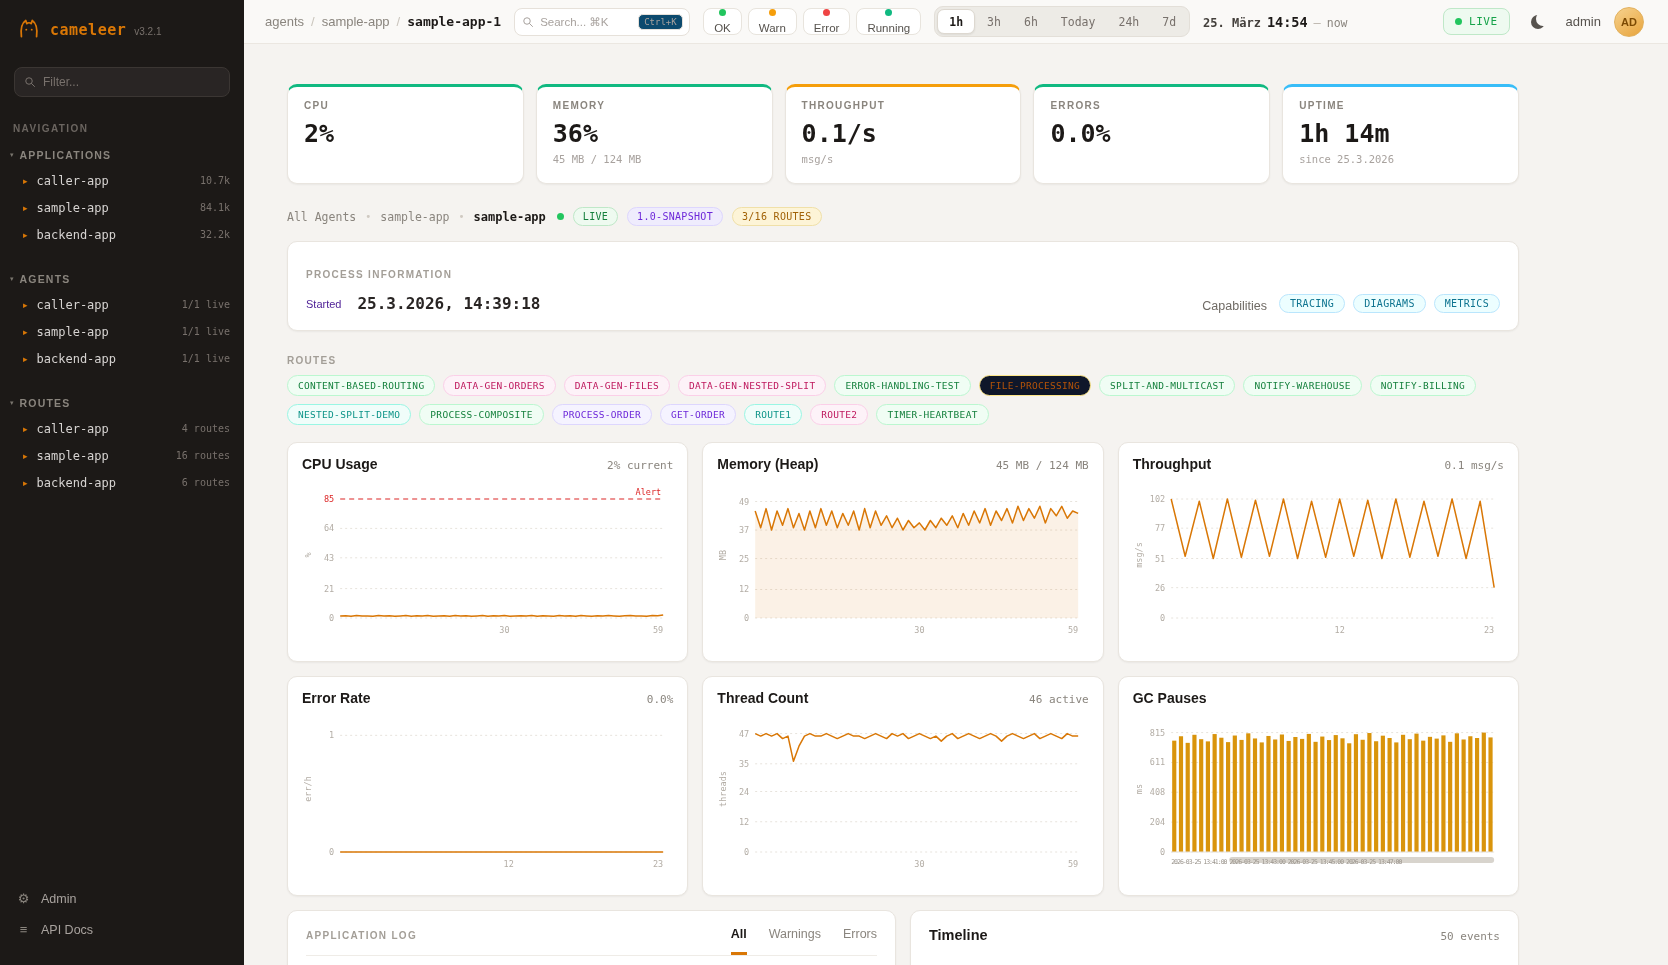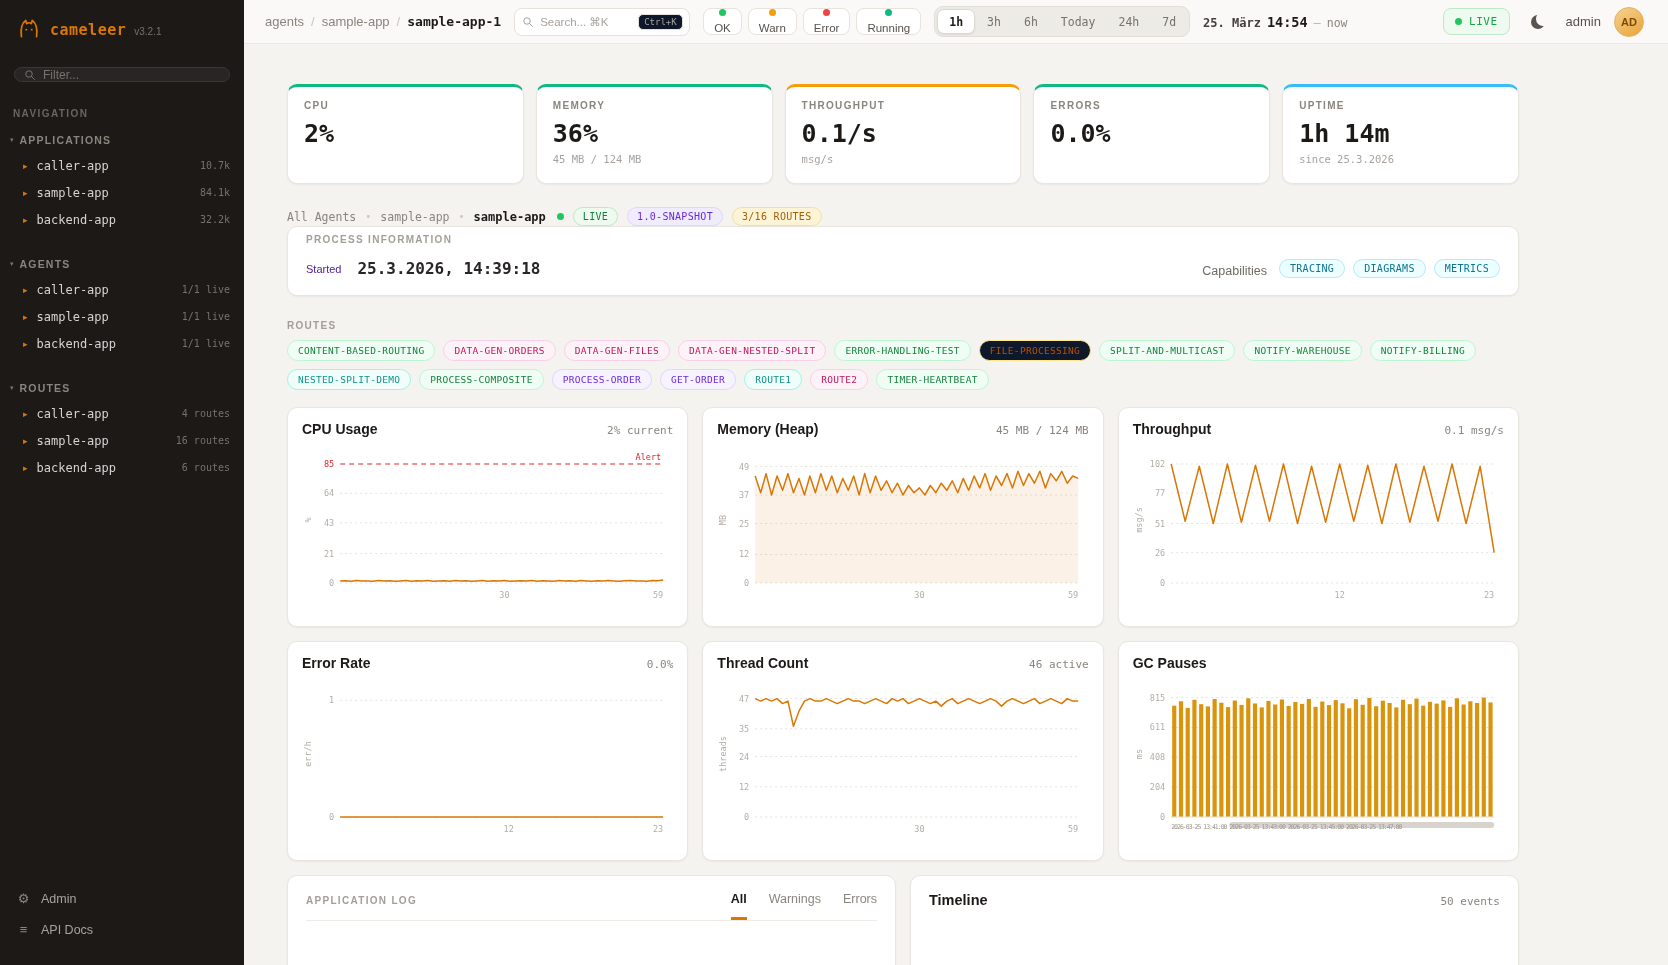--- a/index.html
+++ b/index.html
@@ -5,21 +5,21 @@
   * { box-sizing: border-box; margin: 0; padding: 0; }
   html,body { width:1668px; height:965px; overflow:hidden; }
   body { font-family:"Liberation Sans", sans-serif; background:#f5f3f0; color:#1c1917; }
   .app { display:flex; width:1668px; height:965px; }
 
   
   .sidebar { width:244px; min-width:244px; background:#1c1917; display:flex; flex-direction:column; height:100%; }
   .logo-row { display:flex; align-items:center; gap:8px; padding:15px 16px 12px 16px; }
   .logo-text { font-family:"DejaVu Sans Mono", monospace; font-weight:bold; font-size:15px; color:#d97706; letter-spacing:.5px; }
   .logo-ver { font-size:10px; color:#78716c; margin-top:3px; }
-  .filter-box { margin:10px 14px 0 14px; height:15px; background:#292524; border:1px solid #3b3633; border-radius:8px; display:flex; align-items:center; gap:7px; padding:0 9px; }
+  .filter-box { margin:10px 14px 0 14px; height:30px; background:#292524; border:1px solid #3b3633; border-radius:8px; display:flex; align-items:center; gap:7px; padding:0 9px; }
   .filter-input { background:transparent; border:none; outline:none; color:#d6d3d1; font-size:12px; width:100%; font-family:"Liberation Sans", sans-serif; }
   .filter-input::placeholder { color:#78716c; }
   .nav-label { font-size:10px; letter-spacing:1.4px; color:#6b6560; margin:26px 16px 10px 13px; font-weight:bold; }
   .nav-groups { flex:1; overflow:hidden; }
   .nav-group { margin-bottom:20px; }
   .group-head { display:flex; align-items:center; gap:6px; padding:5px 16px 6px 10px; cursor:pointer; }
   .group-caret { font-size:7px; color:#7a756e; }
   .group-label { font-size:10.5px; letter-spacing:1.2px; color:#8a857e; font-weight:bold; }
   .nav-item { display:flex; align-items:center; height:27px; padding:0 14px 0 23px; cursor:pointer; }
   .item-caret { color:#d97706; font-size:9px; margin-right:9px; }
@@ -33,21 +33,21 @@
   
   .main { flex:1; display:flex; flex-direction:column; height:100%; overflow:hidden; }
   .topbar { height:44px; min-height:44px; background:#faf9f7; border-bottom:1px solid #ebe7e1; display:flex; align-items:center; gap:13px; padding:0 24px 0 21px; }
   .breadcrumb { display:flex; align-items:center; gap:7px; font-size:13px; white-space:nowrap; }
   .crumb { color:#8a857e; cursor:pointer; }
   .crumb-sep { color:#c9c4bc; }
   .crumb-current { font-family:"DejaVu Sans Mono", monospace; font-weight:bold; color:#1c1917; font-size:13px; }
   .search { height:28px; background:#fff; border:1px solid #e6e1da; border-radius:8px; display:flex; align-items:center; gap:6px; padding:0 7px; width:176px; }
   .search input { border:none; outline:none; font-size:11.5px; color:#57534e; width:92px; background:transparent; font-family:"Liberation Sans", sans-serif; }
   .search input::placeholder { color:#a8a29e; }
-  .kbd { font-family:"DejaVu Sans Mono", monospace; font-size:9px; color:#a8a29e; border:1px solid #e6e1da; border-radius:5px; padding:2px 5px; background:#0f172a; white-space:nowrap; }
+  .kbd { font-family:"DejaVu Sans Mono", monospace; font-size:9px; color:#a8a29e; border:1px solid #e6e1da; border-radius:5px; padding:2px 5px; background:#0c4a6e; white-space:nowrap; }
   .status-filters { display:flex; gap:6px; }
   .status-chip { height:27px; display:flex; align-items:center; gap:6px; background:#fff; border:1px solid #e8e4dd; border-radius:8px; padding:0 10px; font-size:11.5px; color:#57534e; cursor:pointer; white-space:nowrap;flex-direction:column; }
   .dot { width:7px; height:7px; border-radius:50%; display:inline-block; }
   .ranges { display:flex; align-items:center; background:#edebe6; border:1px solid #e3dfd8; border-radius:9px; padding:2px; gap:1px; }
   .range-btn { font-family:"DejaVu Sans Mono", monospace; font-size:11.5px; color:#78716c; background:transparent; border:none; height:25px; padding:0 11px; border-radius:7px; cursor:pointer; }
   .range-btn.active { background:#fff; border:1px solid #ddd8d0; box-shadow:0 1px 2px rgba(28,25,23,.08); color:#1c1917; font-weight:bold; }
   .date-cluster { display:flex; align-items:baseline; gap:6px; font-family:"DejaVu Sans Mono", monospace; white-space:nowrap; }
   .date-d { font-size:12px; color:#44403c; font-weight:bold; }
   .date-t { font-size:13.5px; color:#1c1917; font-weight:bold; }
   .date-sep { color:#b8b2aa; font-size:12px; }
@@ -71,21 +71,21 @@
 
   .agent-bar { display:flex; align-items:center; gap:9px; margin-top:23px; font-family:"DejaVu Sans Mono", monospace; font-size:11.5px; }
   .agent-crumb { color:#8a857e; cursor:pointer; }
   .agent-sep { color:#cfc9c1; font-size:10px; }
   .agent-current { color:#1c1917; font-weight:bold; font-size:12px; }
   .pill { font-family:"DejaVu Sans Mono", monospace; font-size:10px; padding:3px 9px; border-radius:999px; border:1px solid transparent; letter-spacing:.3px; white-space:nowrap; }
   .pill.green { background:#eefaf0; border-color:#bfe8c8; color:#15803d; }
   .pill.purple { background:#efecfd; border-color:#ddd6fe; color:#6d28d9; }
   .pill.amber { background:#fdf4d7; border-color:#f0e0a8; color:#a16207; }
 
-  .process-card { padding:7px 18px 17px 18px; }
+  .process-card { margin-top:15px; padding:27px 18px 17px 18px; }
   .panel-title { font-size:10px; letter-spacing:1.3px; color:#a39e97; font-weight:bold; }
   .process-row { display:flex; align-items:center; margin-top:14px; }
   .process-label { font-size:11px; color:#4c1d95; }
   .process-value { font-family:"DejaVu Sans Mono", monospace; font-size:16px; color:#292524; margin-left:16px; font-weight:bold; }
   .caps { margin-left:auto; display:flex; align-items:flex-end; gap:8px; }
   .caps-label { font-size:12.5px; color:#6f6a64; margin-right:4px; }
   .cap-chip { font-family:"DejaVu Sans Mono", monospace; font-size:10px; color:#0e7490; background:#ecfeff; border:1px solid #bae6fd; border-radius:999px; padding:3px 10px; letter-spacing:.3px; }
 
   .routes-block { margin-top:24px; }
   .block-label { font-size:10px; letter-spacing:1.3px; color:#a39e97; font-weight:bold; margin-bottom:9px; }

